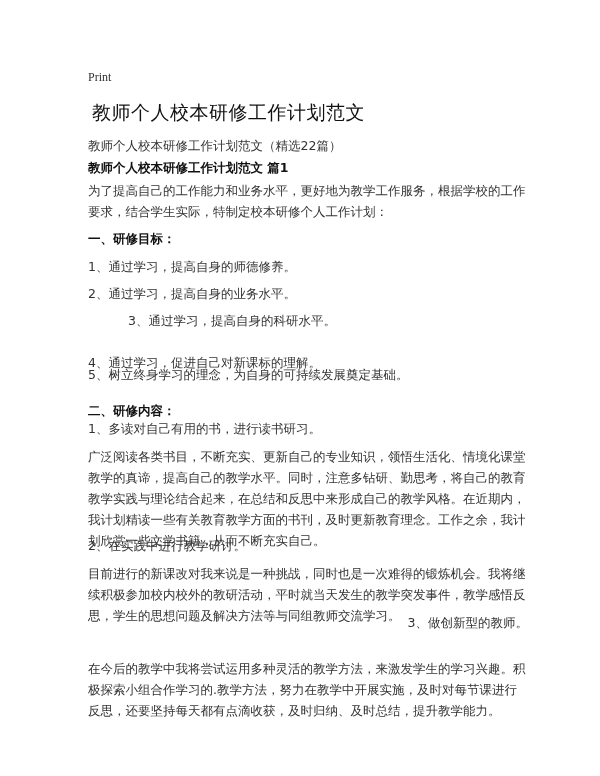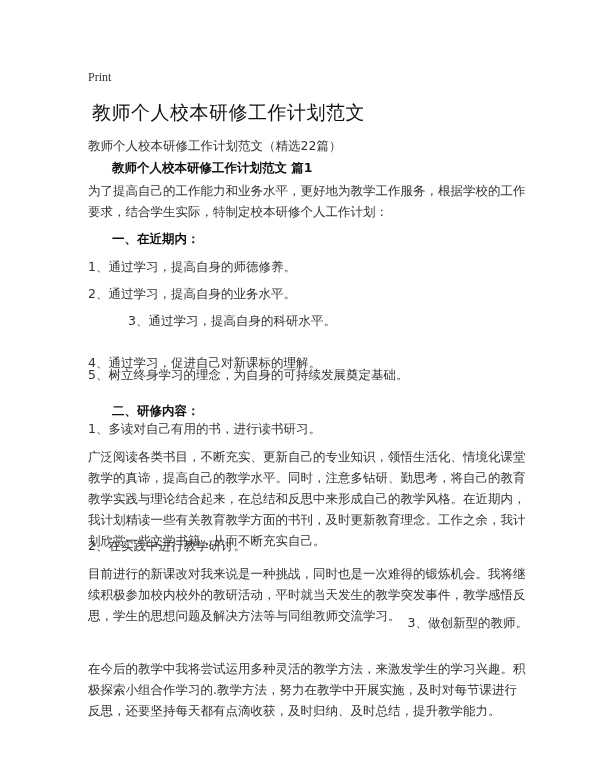--- a/index.html
+++ b/index.html
@@ -2,35 +2,35 @@
 <html><head>
 <meta charset="utf-8">
 <style>
   html, body { margin:0; padding:0; background:#ffffff; }
   body { width:600px; height:776px; overflow:hidden; position:relative;
          font-family:"DejaVu Sans", sans-serif; color:#222; }
   .page { position:absolute; left:88px; top:0; width:440px; }
   .print { position:absolute; top:70px; left:0; font-family:"Liberation Serif", serif; font-size:12px; color:#333; }
   .title { position:absolute; top:96px; left:0; width:440px; font-size:19px; font-weight:normal; color:#111; letter-spacing:0.5px; margin:4px; }
   .block { position:absolute; left:0; width:440px; font-size:12.5px; line-height:21px; color:#333; margin:0; }
-  .bold { font-weight:bold; color:#111;margin-left:24px; }
+  .bold { font-weight:bold; color:#111; }
 </style>
 </head>
 <body>
 
 <div class="page">
   <div class="print">Print</div>
   <h1 class="title">教师个人校本研修工作计划范文</h1>
 
   <p class="block" style="top:135px;">教师个人校本研修工作计划范文（精选22篇）</p>
   <p class="block bold" style="top:157px;">教师个人校本研修工作计划范文 篇1</p>
 
   <p class="block" style="top:180px;">为了提高自己的工作能力和业务水平，更好地为教学工作服务，根据学校的工作要求，结合学生实际，特制定校本研修个人工作计划：</p>
 
-  <p class="block bold" style="top:228px;">一、在近期内：</p>
+  <p class="block bold" style="top:228px;">一、研修目标：</p>
   <p class="block" style="top:256px;">1、通过学习，提高自身的师德修养。</p>
   <p class="block" style="top:283px;">2、通过学习，提高自身的业务水平。</p>
   <p class="block" style="top:310px;margin-left:40px;">3、通过学习，提高自身的科研水平。</p>
   <p class="block" style="top:352px;">4、通过学习，促进自己对新课标的理解。</p>
   <p class="block" style="top:364px;">5、树立终身学习的理念，为自身的可持续发展奠定基础。</p>
 
   <p class="block bold" style="top:400px;">二、研修内容：</p>
   <p class="block" style="top:418px;">1、多读对自己有用的书，进行读书研习。</p>
   <p class="block" style="top:446px;">广泛阅读各类书目，不断充实、更新自己的专业知识，领悟生活化、情境化课堂教学的真谛，提高自己的教学水平。同时，注意多钻研、勤思考，将自己的教育教学实践与理论结合起来，在总结和反思中来形成自己的教学风格。在近期内，我计划精读一些有关教育教学方面的书刊，及时更新教育理念。工作之余，我计划欣赏一些文学书籍，从而不断充实自己。</p>
 

